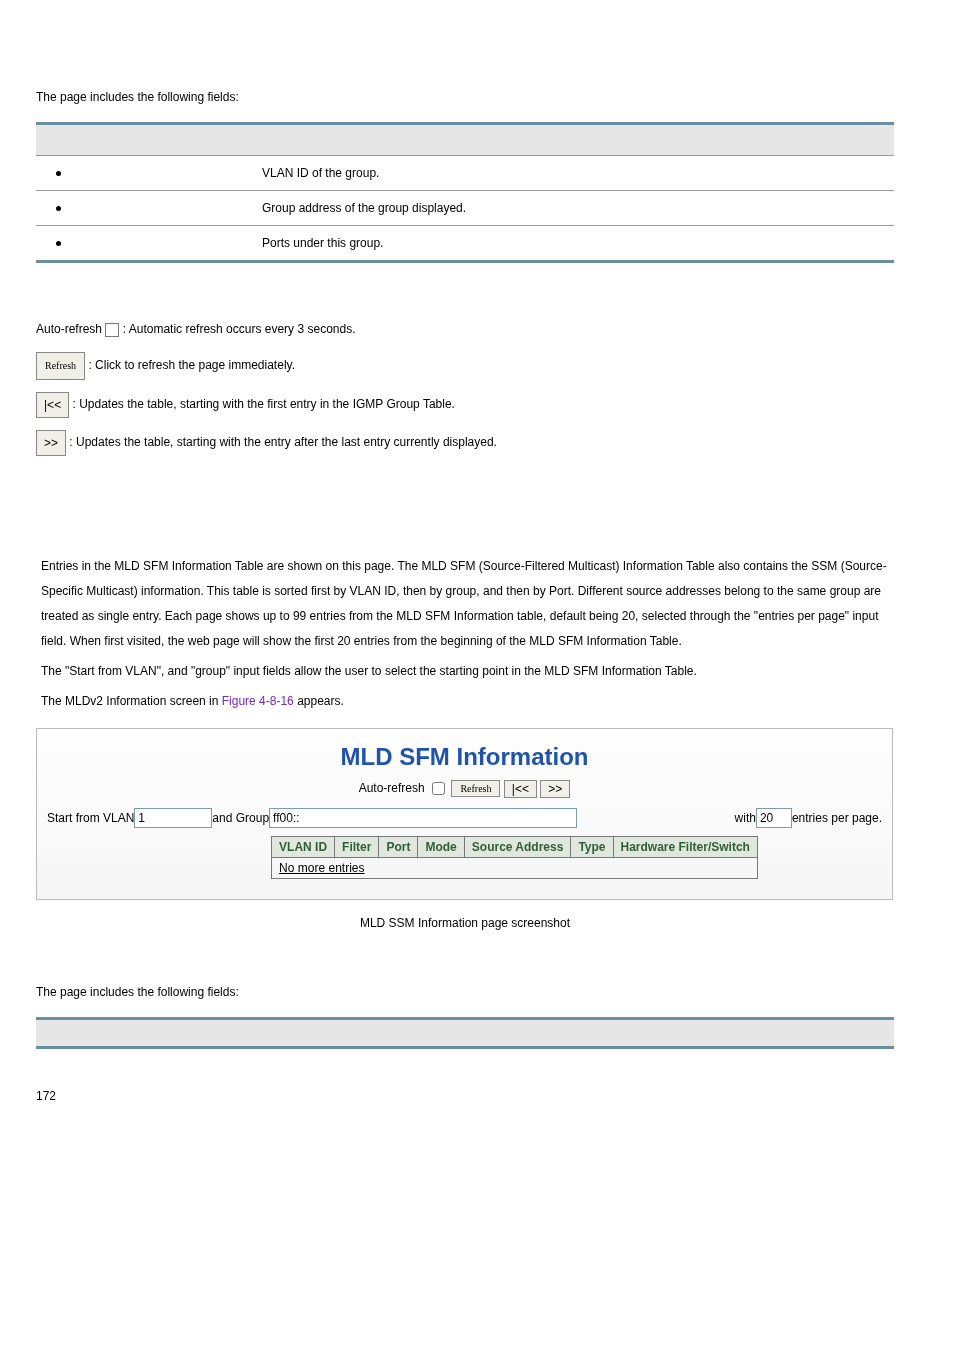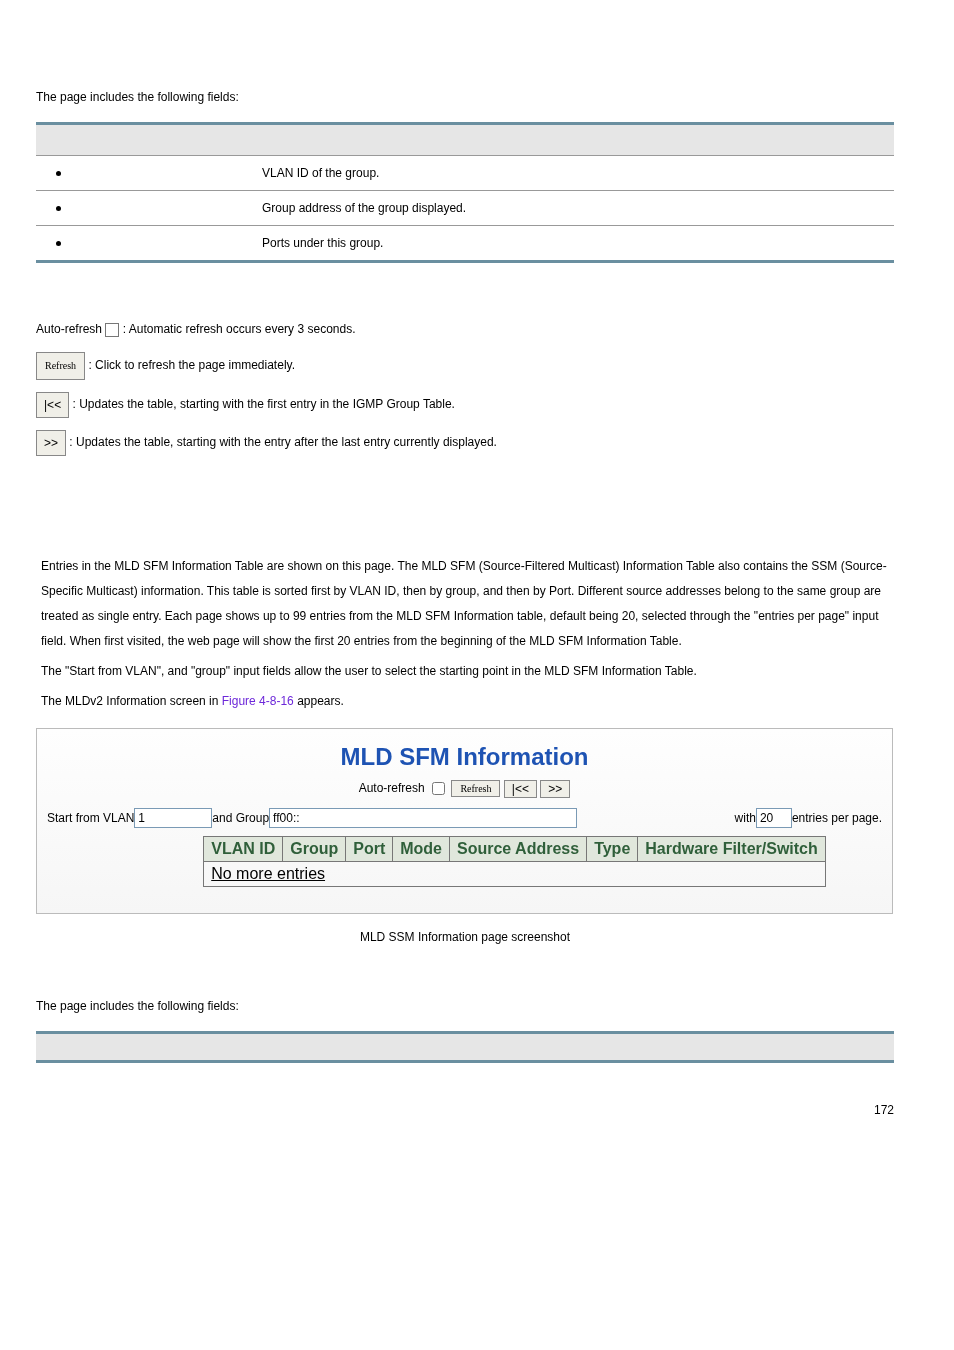--- a/index.html
+++ b/index.html
@@ -128,22 +128,22 @@
     padding: 0 3px;
     font-family: Arial, sans-serif;
     font-size: 12px;
   }
   .text-input.vlan { width: 70px; }
   .text-input.grp  { width: 300px; }
   .text-input.pp   { width: 28px; }
 
   table.inner {
     border-collapse: collapse;
-    margin: 0 auto 16px auto;
-    font-size: 16px;
+    margin: 0 auto 10px auto;
+    font-size: 12px;
   }
   table.inner th {
     border: 1px solid #777;
     background: #e0e7dc;
     color: #2f5f3a;
     font-weight: bold;
     padding: 3px 7px;
     white-space: nowrap;
   }
   table.inner td {
@@ -160,21 +160,21 @@
     border-collapse: collapse;
   }
   .footer-table-head th {
     background: #e6e6e6;
     border-top: 3px solid #6a8fa0;
     border-bottom: 3px solid #6a8fa0;
     height: 24px;
   }
   .footer-table-head .col-obj { width: 190px; }
   .page-num {
-    text-align: right;
+    text-align: left;
     margin-top: 40px;
   }
 </style>
 </head>
 <body>
 
 <div class="page">
 
   <p class="intro">The page includes the following fields:</p>
 
@@ -260,21 +260,21 @@
         <input class="text-input pp" value="20" style="">
         <span>entries per page.</span>
       </div>
     </div>
 
     <div style="padding-left:100px;">
       <table class="inner">
         <thead>
           <tr>
             <th>VLAN ID</th>
-            <th>Group</th>
+            <th>Filter</th>
             <th>Port</th>
             <th>Mode</th>
             <th>Source Address</th>
             <th>Type</th>
             <th>Hardware Filter/Switch</th>
           </tr>
         </thead>
         <tbody>
           <tr>
             <td colspan="7">No more entries</td>

